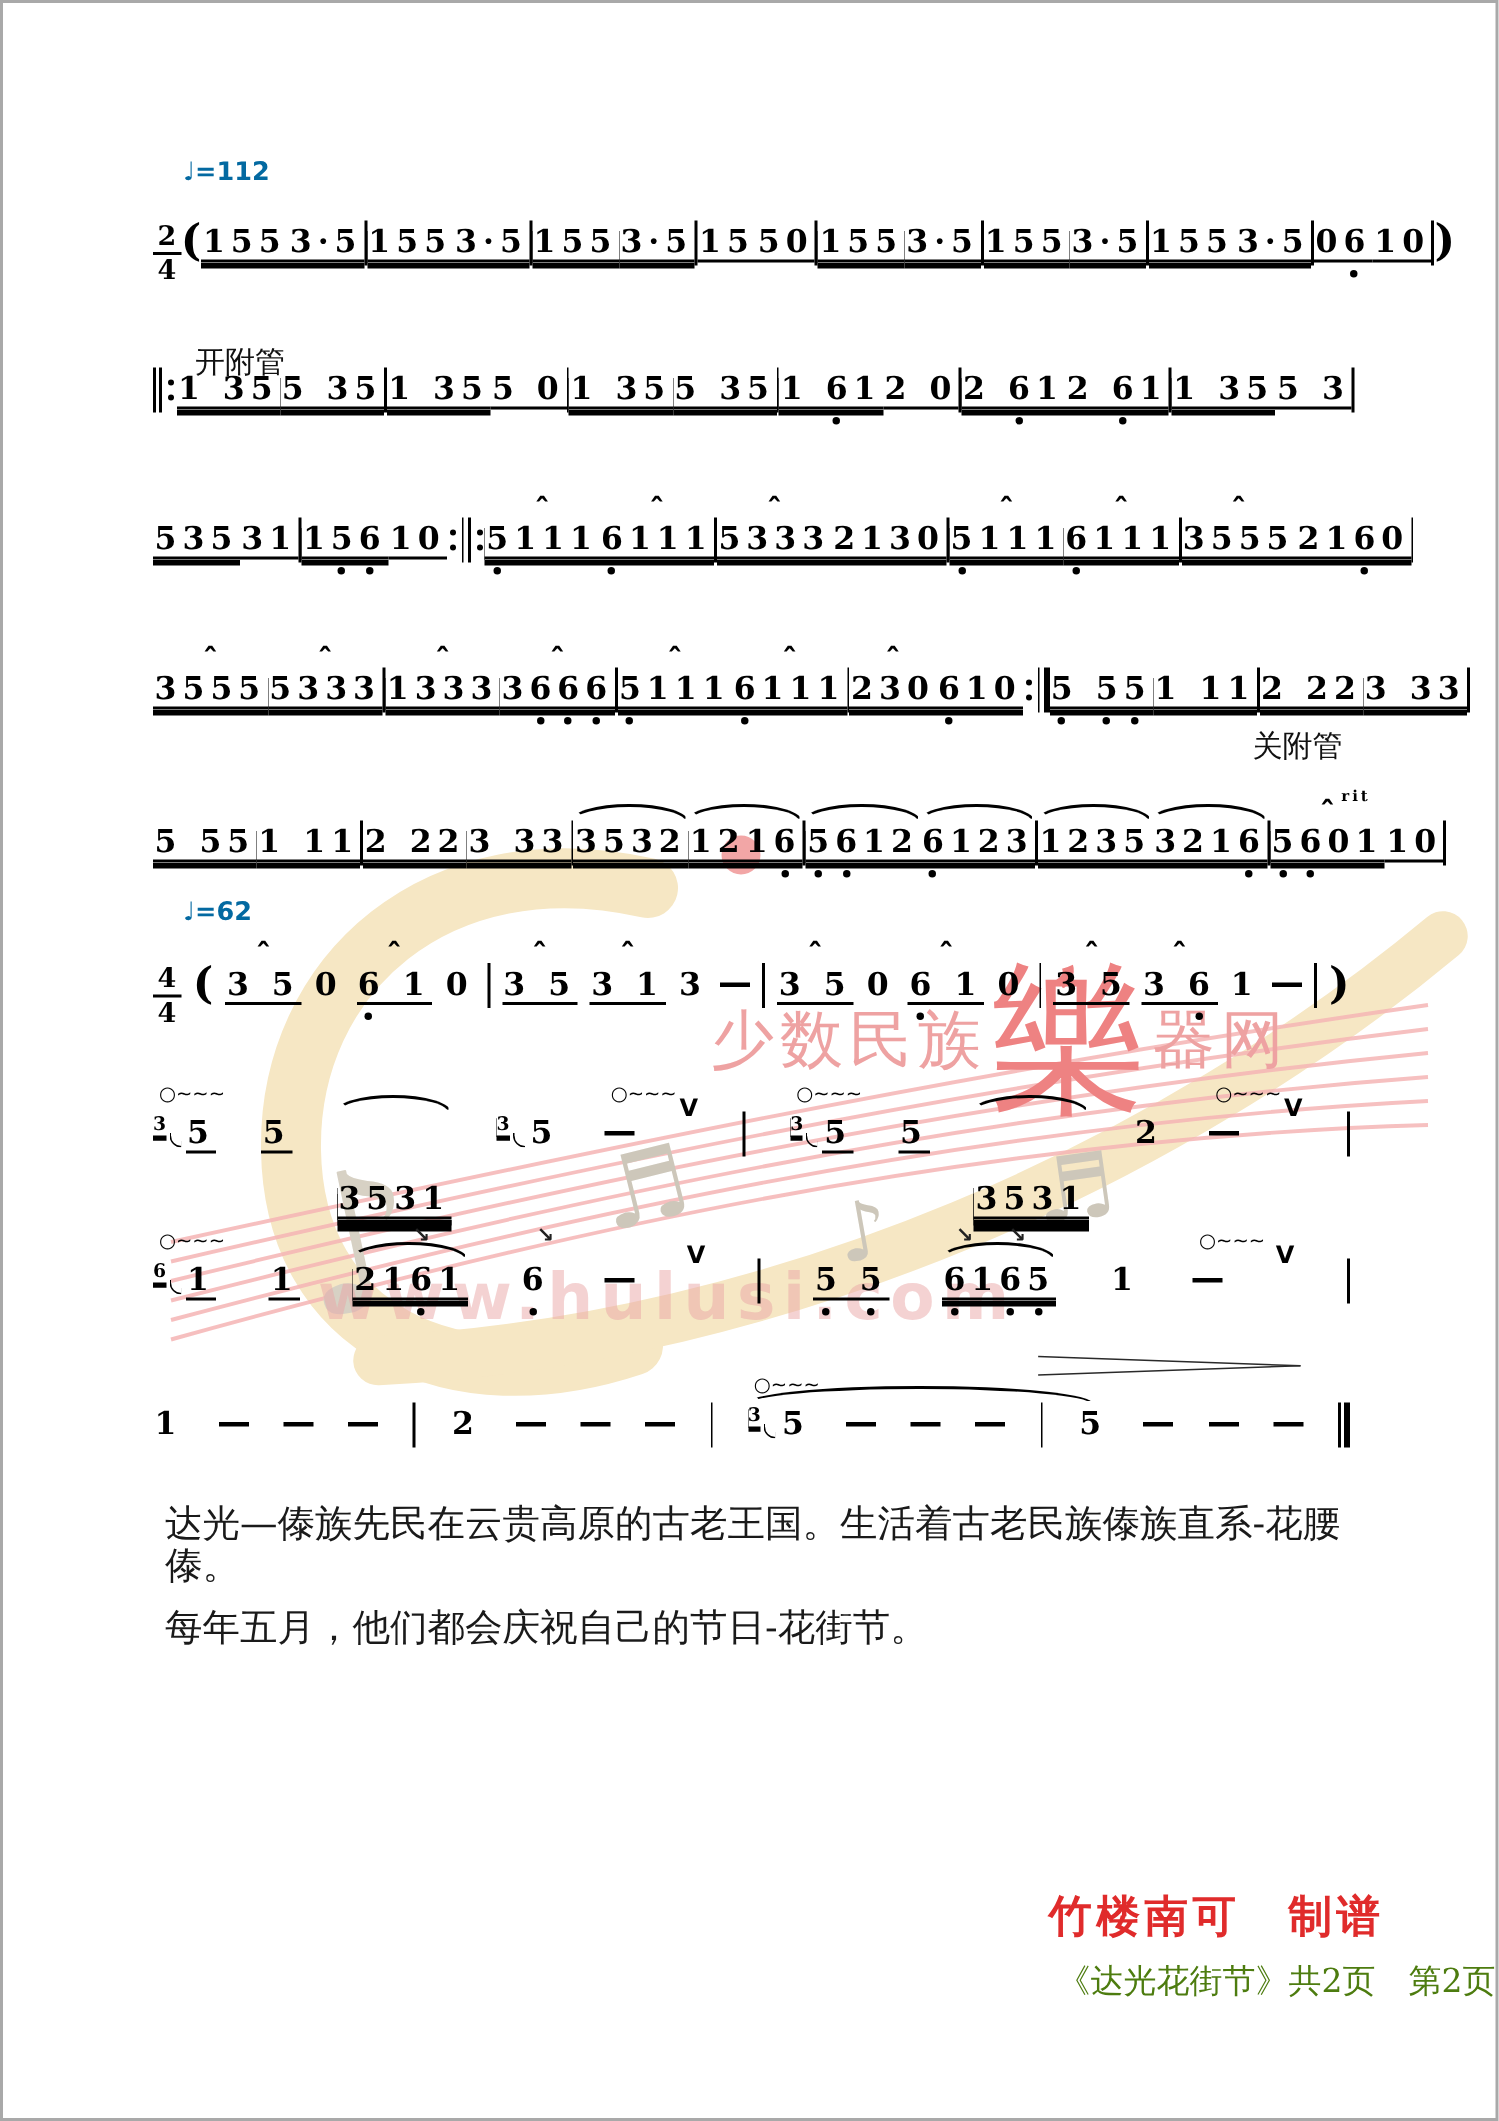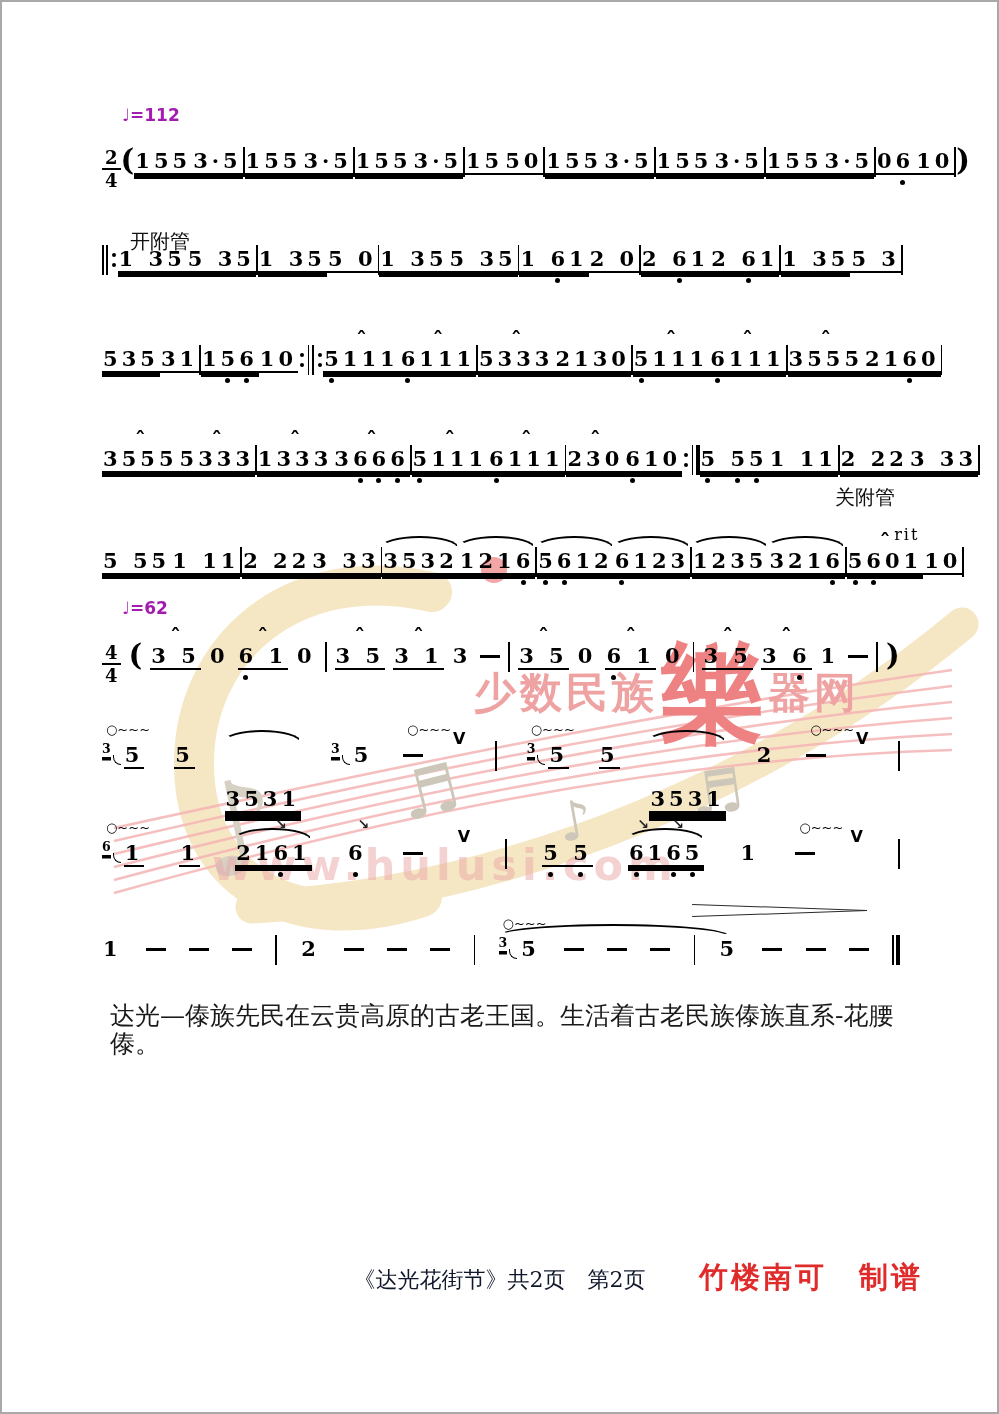--- a/index.html
+++ b/index.html
@@ -2,21 +2,21 @@
 <html><head>
 <meta charset="utf-8">
 <style>
   html,body{margin:0;padding:0;}
   body{position:relative;width:999px;height:1414px;background:#fff;box-sizing:border-box;
        border:2px solid #a9a9a9;overflow:hidden;font-family:"DejaVu Serif",serif;}
   .layer{position:absolute;inset:0;}
   #wm{z-index:0;}
   #score{z-index:2;}
   
-  .wm-brand{position:absolute;left:472px;top:638px;display:flex;align-items:center;font-weight:bold;white-space:nowrap;}
+  .wm-brand{position:absolute;left:472px;top:638px;display:flex;align-items:center;font-weight:normal;white-space:nowrap;}
   .wb-side{font-size:42px;color:#eea2a2;letter-spacing:4px;}
   .wb-big{font-size:106px;line-height:1;color:#ee8282;margin:0 2px;}
   .wm-url{position:absolute;left:210px;top:838px;font-family:"DejaVu Sans",sans-serif;
           font-size:43px;font-weight:bold;color:rgba(233,166,166,0.5);letter-spacing:5px;}
   
   .line{position:absolute;left:100px;width:798px;display:flex;justify-content:space-between;
         align-items:flex-start;font-weight:bold;font-size:21px;line-height:1;white-space:nowrap;}
   .line>*{flex-shrink:0;}
   .l1{top:148px}.l2{top:246px}.l3{top:346px}.l4{top:446px}.l5{top:548px}
   .l6{top:643px}.l7{top:742px}.l8{top:840px}.l9{top:936px}
@@ -28,21 +28,21 @@
   .ch{position:relative;display:inline-block;}
   .dt{position:absolute;left:calc(50% - 4.5px);top:calc(100% + 9px);width:5px;height:5px;
       border-radius:50%;background:#000;}
   .caret{position:absolute;top:-18px;left:50%;transform:translateX(-50%);font-family:"DejaVu Sans",sans-serif;
          font-size:21px;font-weight:bold;line-height:1;}
   .slur{position:absolute;top:-14px;left:-2px;width:calc(100% + 2px);height:12px;box-sizing:border-box;
         border:2.4px solid transparent;border-top:2.4px solid #000;
         border-radius:50% 50% 0 0 / 100% 100% 0 0;}
   .wavy{position:absolute;top:-21px;left:4px;font-family:"DejaVu Sans",sans-serif;font-size:13px;
         font-weight:normal;letter-spacing:0;}
-  .rit{position:absolute;top:-23px;left:62%;font-size:16px;font-weight:normal;letter-spacing:2px;}
+  .rit{position:absolute;top:-23px;left:62%;font-size:10px;font-weight:bold;letter-spacing:2px;}
   .arrow{position:absolute;top:-25px;font-family:"DejaVu Sans",sans-serif;font-size:14px;color:#222;}
   .grace{display:inline-block;font-size:12.5px;letter-spacing:0;line-height:1;padding-bottom:1px;
          border-bottom:1.5px solid #000;box-shadow:0 2.5px 0 #000;transform:translateY(-9px);margin-right:1px;}
   .gtie{display:inline-block;width:7px;height:9px;border-left:1.6px solid #000;border-bottom:1.6px solid #000;
         border-bottom-left-radius:8px;margin:0 3px 0 1px;transform:translateY(3px);}
   .bar{width:1.8px;height:30px;background:#000;margin-top:-3px;}
   .dash{width:20px;height:3.2px;background:#000;margin-top:10px;}
   .breath{font-family:"DejaVu Sans",sans-serif;font-size:16px;font-weight:bold;transform:translateY(-13px);}
   .par{font-size:29px;line-height:1;margin-top:-4px;}
   .ts{display:flex;flex-direction:column;align-items:center;font-size:18px;line-height:1.08;margin-top:-2px;}
@@ -51,29 +51,29 @@
   .rep{display:inline-flex;align-items:center;gap:2.5px;height:30px;margin-top:-3px;}
   .rep .b{width:1.8px;height:30px;background:#000;}
   .rep .bt{width:3.6px;height:30px;background:#000;}
   .rep .dots{display:flex;flex-direction:column;gap:6px;margin:0 1.5px;}
   .rep .dots i{width:4px;height:4px;border-radius:50%;background:#000;}
   .hairpin{position:absolute;top:-34px;height:14px;}
   .hp{position:absolute;left:0;right:0;height:0;border-top:1.8px solid #2a2a2a;transform-origin:100% 50%;}
   .hp.a{top:6px;transform:rotate(-2deg);}
   .hp.b{top:6px;transform:rotate(2deg);}
   
-  .tempo{position:absolute;left:120px;font-family:"DejaVu Sans",sans-serif;font-size:17px;font-weight:bold;color:#a21caf;}
+  .tempo{position:absolute;left:120px;font-family:"DejaVu Sans",sans-serif;font-size:17px;font-weight:bold;color:#0369a1;}
   .t1{top:103px}.t2{top:596px}
   .lbl{position:absolute;font-size:20px;color:#111;}
   .lbl-kai{left:128px;top:202px;margin-top:24px;}
   .lbl-guan{left:833px;top:482px;}
   .paras{position:absolute;left:100px;top:1000px;width:835px;font-size:25px;color:#1a1a1a;}
   .paras p{margin:0 8px 13px;line-height:28px;}
   .credit{position:absolute;left:697px;top:1256px;font-size:29px;font-weight:bold;color:#e02b2b;letter-spacing:3px;}
-  .footer{position:absolute;left:0;right:0;top:1263px;text-align:center;font-size:22px;color:#0f172a;}
+  .footer{position:absolute;left:0;right:0;top:1304px;text-align:right;font-size:22px;color:#4d7c0f;}
 </style>
 </head>
 <body>
 
 <div class="layer" id="wm">
   <svg width="999" height="1414" viewBox="0 0 999 1414">
     <path d="M 430 590 C 290 558 190 648 192 765 C 194 885 300 935 420 895" fill="none" stroke="#f6e7c4" stroke-width="40" stroke-linecap="round"></path>
     <path d="M 250 905 C 520 892 780 772 960 622" fill="none" stroke="#f6e7c4" stroke-width="33" stroke-linecap="round"></path>
     <circle cx="492" cy="568" r="13" fill="#f2a6a6"></circle>
     <g stroke="#f5b5b5" stroke-width="2.6" fill="none" opacity="0.85">
@@ -366,16 +366,17 @@
         <span class="bt"></span>
       </span>
       <div class="hairpin" style="left: 590px; width: 175px;">
         <div class="hp a"></div>
         <div class="hp b"></div>
       </div>
     </div>
 
   <div class="paras">
     <p>达光—傣族先民在云贵高原的古老王国。生活着古老民族傣族直系-花腰傣。</p>
+    <p>每年五月，他们都会庆祝自己的节日-花街节。</p>
   </div>
   <div class="credit">竹楼南可　制谱</div>
   <div class="footer">《达光花街节》共2页　第2页</div>
 </div>
 
 </body></html>

